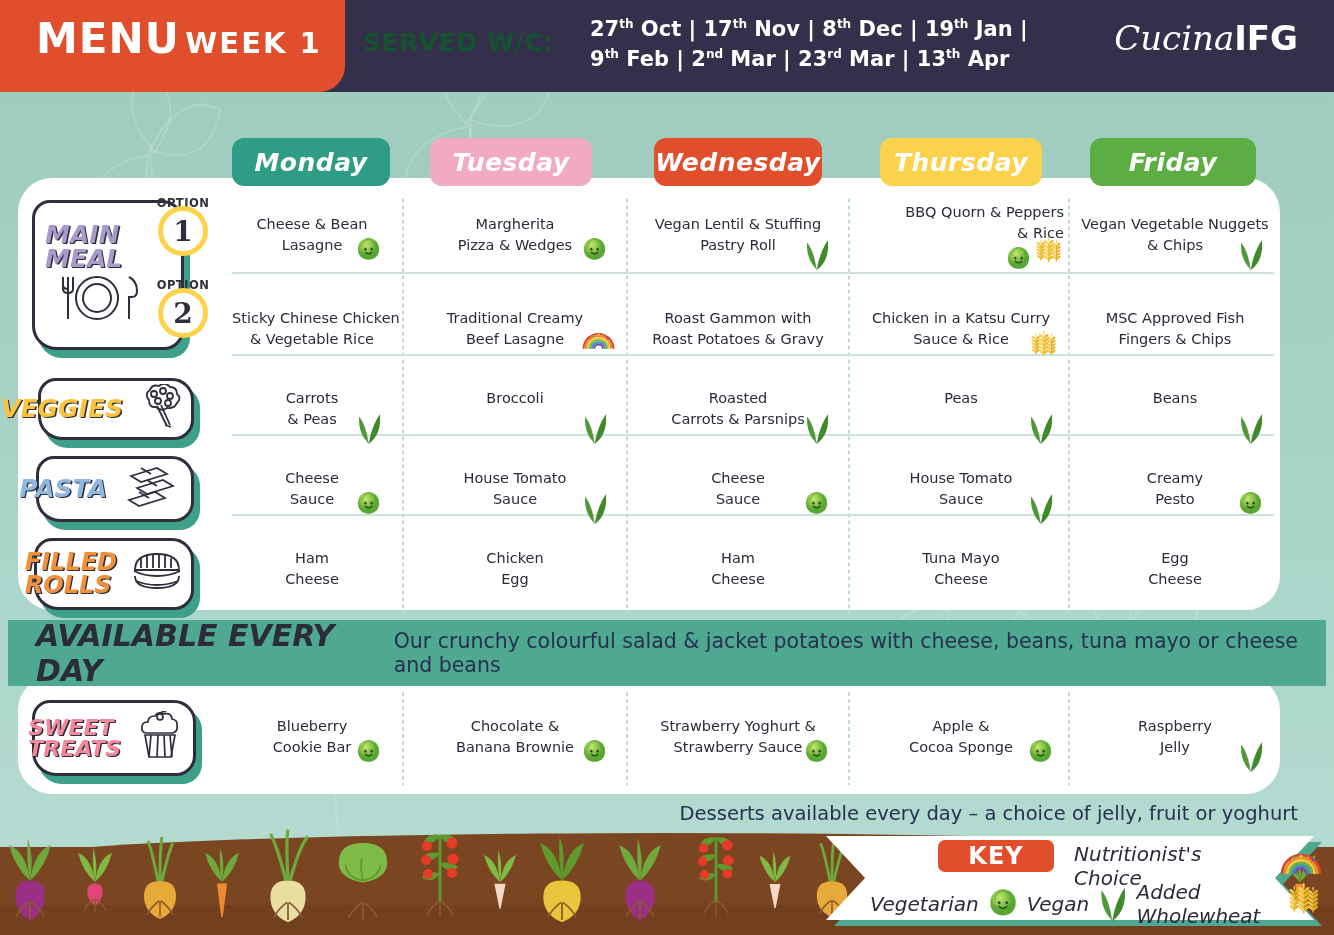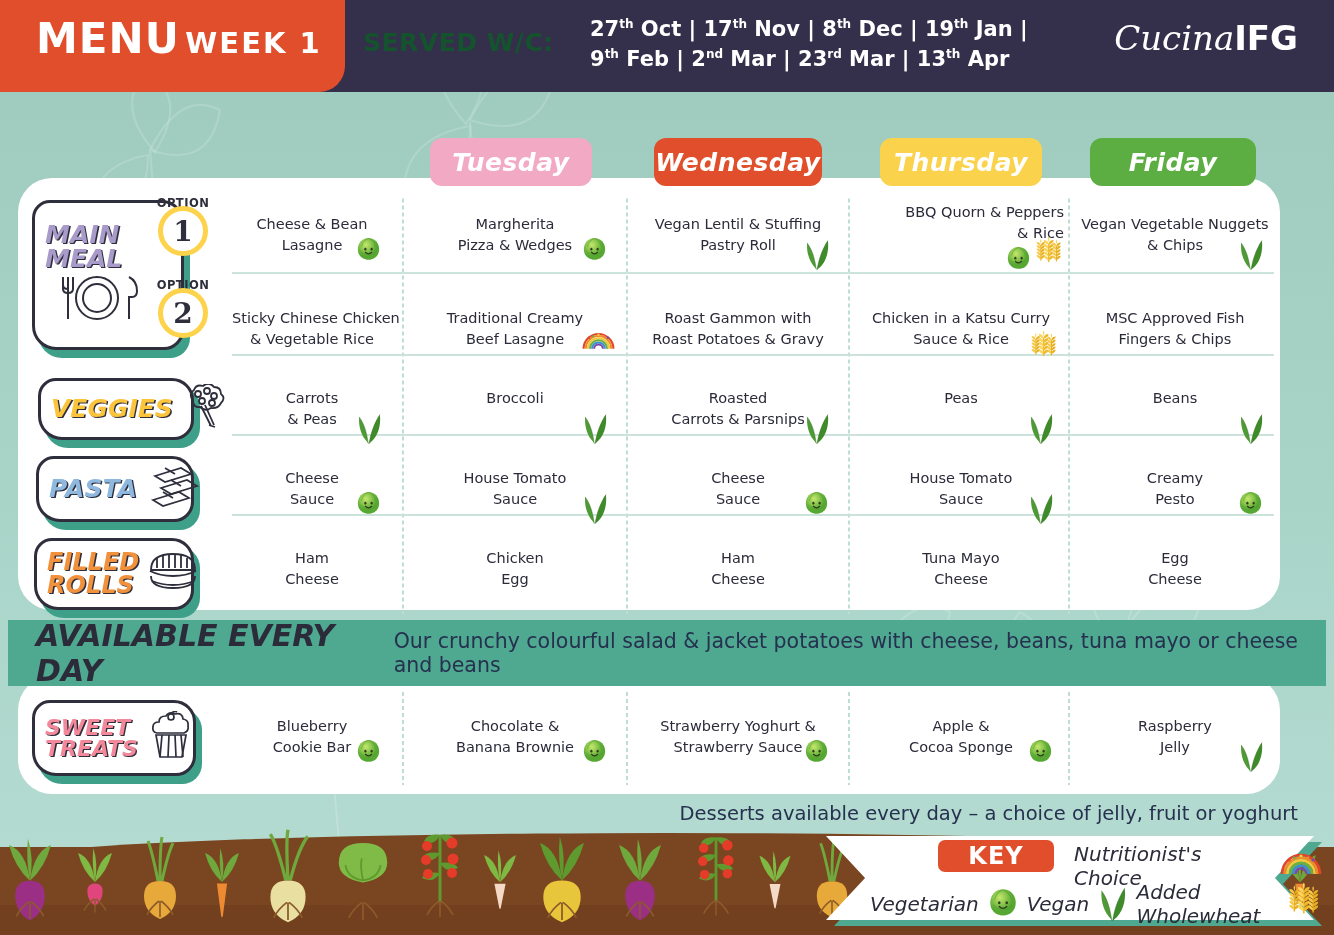--- a/index.html
+++ b/index.html
@@ -59,21 +59,21 @@
   .cell { position:absolute; text-align:center; color:#2B2B3A;
      font-family:"DejaVu Sans", sans-serif; font-size:14.5px; line-height:1.42; }
   .cell .ln { display:block; white-space:nowrap; }
 
   .icons { position:absolute; display:flex; align-items:flex-end; gap:2px; }
 
   
   .catwrap { position:absolute; z-index:5; }
   .cat { position:relative; background:#fff; border:3px solid #2E2E3C;
      border-radius:18px 22px 20px 24px; height:100%; width:100%;
-     display:flex; align-items:center; justify-content:flex-start; gap:8px;
+     display:flex; align-items:center; justify-content:flex-end; gap:14px;
      padding:0 8px 0 10px; }
   .cat-shadow { position:absolute; left:6px; top:8px; width:100%; height:100%;
      background:#3FA08A; border-radius:18px 22px 20px 24px; z-index:-1; }
   .cat-label { font-family:"DejaVu Sans", sans-serif; font-style:italic; font-weight:bold;
      line-height:0.97; letter-spacing:0px; }
 
   .opt { position:absolute; z-index:7; width:62px; height:62px; }
   .opt-circle { position:absolute; left:6px; top:10px; width:50px; height:50px; border-radius:50%;
      background:#fff; border:5px solid #FCD34B; display:flex; align-items:center; justify-content:center;
      font-family:"DejaVu Serif", serif; font-weight:bold; font-size:28px; color:#2E2E3C; }
@@ -148,20 +148,23 @@
   </div>
   <div class="hdr-logo">
     <span class="cu">Cucina</span><span class="ifg">IFG</span>
   </div>
 </div>
 
 <div class="card"></div>
 <div class="card2"></div>
 
 <div class="days" id="days-root">
+    <div class="day" style="left: 232px; width: 158px; background: rgb(47, 156, 134);">
+      <span>Monday</span>
+    </div>
     <div class="day" style="left: 430px; width: 162px; background: rgb(242, 169, 196);">
       <span>Tuesday</span>
     </div>
     <div class="day" style="left: 654px; width: 168px; background: rgb(224, 78, 43);">
       <span>Wednesday</span>
     </div>
     <div class="day" style="left: 880px; width: 162px; background: rgb(251, 210, 75);">
       <span>Thursday</span>
     </div>
     <div class="day" style="left: 1090px; width: 166px; background: rgb(92, 174, 66);">

